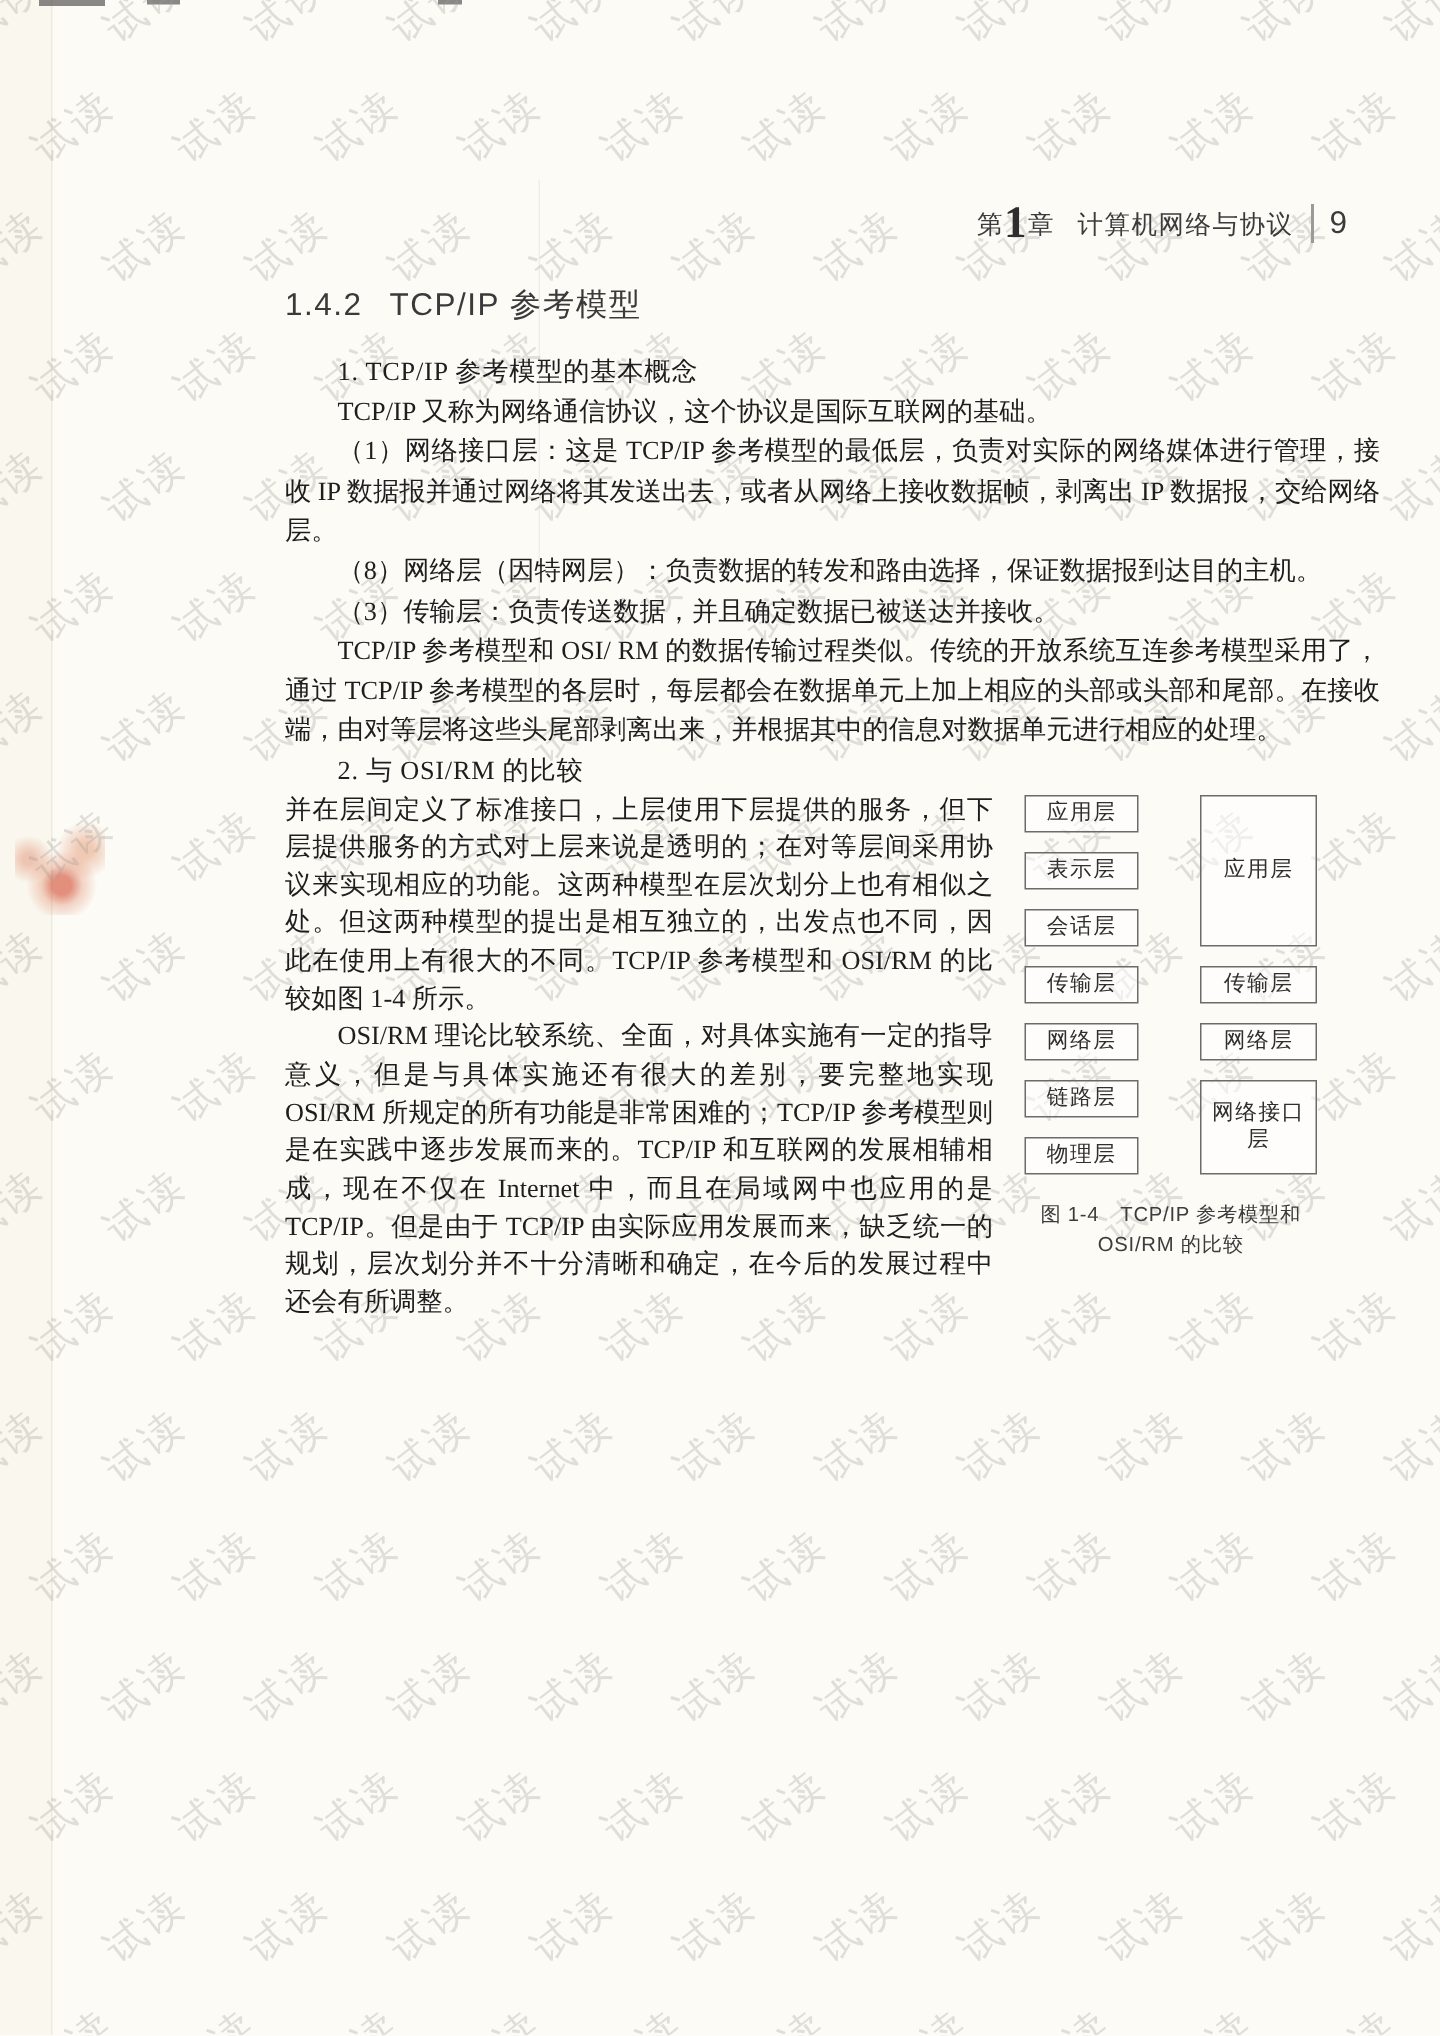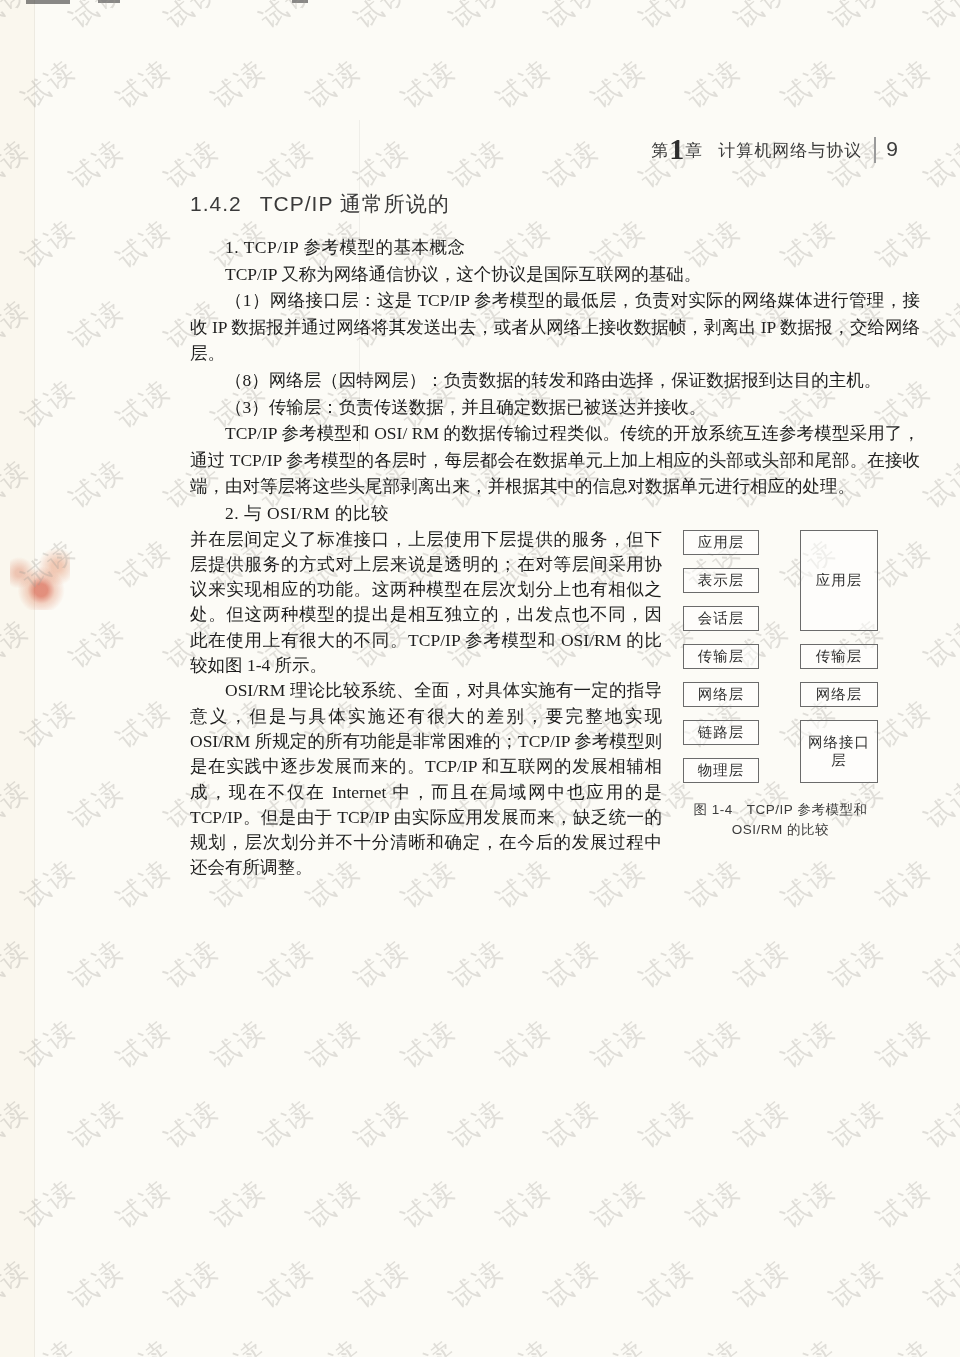--- a/index.html
+++ b/index.html
@@ -295,21 +295,21 @@
       <span class="wm" style="left: 874px; top: 1346px;">试读</span>
     </div>
 
   <div class="hdr">
     <span class="chap">第</span><span class="chap-num">1</span><span class="chap">章</span><span class="title">计算机网络与协议</span><span class="vbar"></span><span class="pageno">9</span>
   </div>
 
   <div class="content">
 
     <h2 class="section">
-      <span class="sec-num">1.4.2</span><span>TCP/IP 通常所说的</span>
+      <span class="sec-num">1.4.2</span><span>TCP/IP 参考模型</span>
     </h2>
 
     <p class="subhead">1. TCP/IP 参考模型的基本概念</p>
     <p>TCP/IP 又称为网络通信协议，这个协议是国际互联网的基础。</p>
 
     <p>（1）网络接口层：这是 TCP/IP 参考模型的最低层，负责对实际的网络媒体进行管理，接收 IP 数据报并通过网络将其发送出去，或者从网络上接收数据帧，剥离出 IP 数据报，交给网络层。</p>
     <p>（8）网络层（因特网层）：负责数据的转发和路由选择，保证数据报到达目的主机。</p>
     <p>（3）传输层：负责传送数据，并且确定数据已被送达并接收。</p>
 
     <p>TCP/IP 参考模型和 OSI/ RM 的数据传输过程类似。传统的开放系统互连参考模型采用了，通过 TCP/IP 参考模型的各层时，每层都会在数据单元上加上相应的头部或头部和尾部。在接收端，由对等层将这些头尾部剥离出来，并根据其中的信息对数据单元进行相应的处理。</p>

